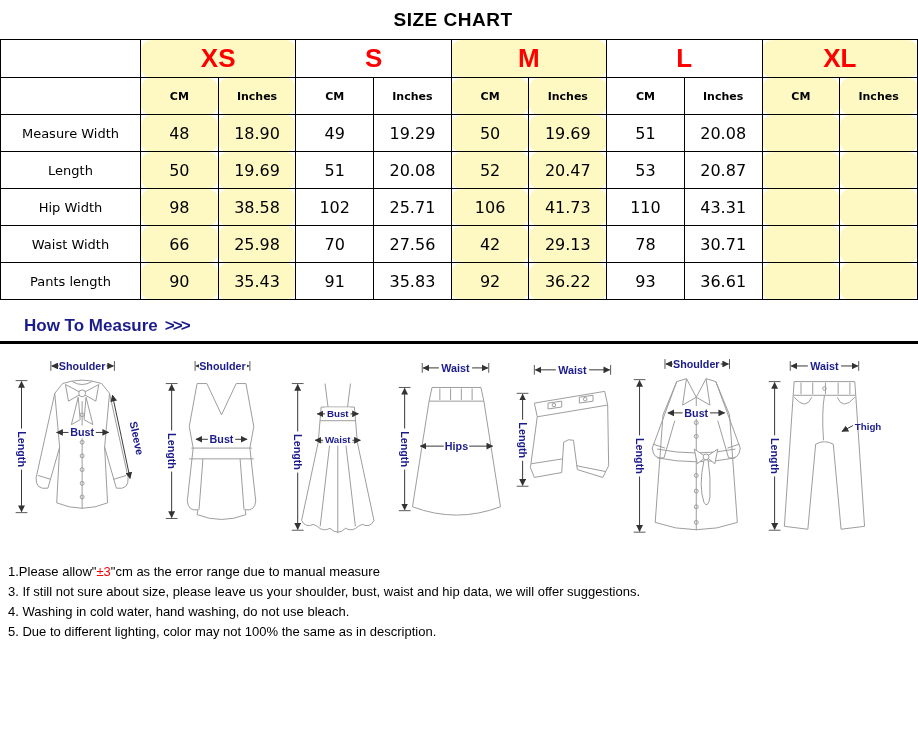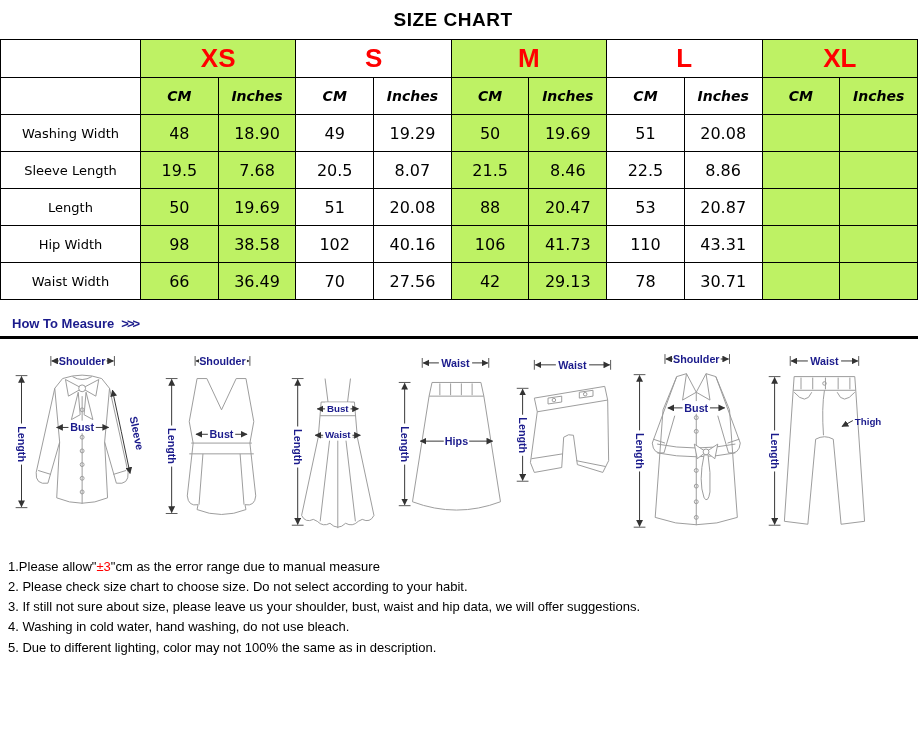--- a/index.html
+++ b/index.html
@@ -1,26 +1,26 @@
 <!DOCTYPE html>
 <html><head>
 <meta charset="utf-8">
 <style>
   html,body{margin:0;padding:0;background:#fff;}
   body{width:918px;height:751px;overflow:hidden;box-sizing:border-box;font-family:"Liberation Sans",sans-serif;}
   .title{ text-align:center;font-weight:bold;font-size:19px;color:#000;padding:9px 12px 8px 0;letter-spacing:0.5px;}
   table.size{border-collapse:collapse;width:918px;table-layout:fixed;}
   table.size td{border:1px solid #000;text-align:center;vertical-align:middle;padding:0;overflow:hidden;}
   td.size-h{color:#ff0000;font-weight:bold;font-size:26px;height:37px;font-family:"Liberation Sans",sans-serif;}
-  td.unit-h{font-weight:bold;font-size:14px;height:36px;font-family:"DejaVu Sans",sans-serif;font-style:italic;}
+  td.unit-h{font-weight:bold;font-size:11px;height:36px;font-family:"DejaVu Sans",sans-serif;}
   td.corner{background:#fff;}
   td.rowlabel{font-size:13px;height:36px;font-family:"DejaVu Sans",sans-serif;}
   td.val{font-size:16px;font-family:"DejaVu Sans",sans-serif;}
-  .shade{background:#bef264;}
-  .howto{color:#1b1b8c;font-weight:bold;font-size:13px;padding:16px 0 5px 12px;}
+  .shade{background:#fef9c3;border-radius:10px;}
+  .howto{color:#1b1b8c;font-weight:bold;font-size:17px;padding:16px 0 5px 24px;}
   .howto .arrows{margin-left:7px;letter-spacing:-2px;}
   .rule{height:3px;background:#000;width:918px;}
   .figures{display:flex;justify-content:space-between;align-items:flex-start;width:882px;margin-top:8px;}
   .figures svg{display:block;}
   .g{stroke:#9b9b9b;stroke-width:1;fill:none;}
   .gf{stroke:#9b9b9b;stroke-width:1;fill:#fff;}
   .arr{stroke:#333;stroke-width:1;fill:none;}
   .tick{stroke:#555;stroke-width:1;}
   .lblbg{fill:#fff;}
   text.lbl{font-family:"Liberation Sans",sans-serif;font-weight:bold;font-size:11px;fill:#1b1b8c;text-anchor:middle;}
@@ -68,81 +68,81 @@
         <td class="unit-h shade">CM</td>
         <td class="unit-h shade">Inches</td>
         <td class="unit-h">CM</td>
         <td class="unit-h">Inches</td>
         <td class="unit-h shade">CM</td>
         <td class="unit-h shade">Inches</td>
       </tr>
   </thead>
   <tbody>
       <tr>
-        <td class="rowlabel">Washing Width</td>
+        <td class="rowlabel">Measure Width</td>
         <td class="val shade">48</td>
         <td class="val shade">18.90</td>
         <td class="val">49</td>
         <td class="val">19.29</td>
         <td class="val shade">50</td>
         <td class="val shade">19.69</td>
         <td class="val">51</td>
         <td class="val">20.08</td>
         <td class="val shade"></td>
         <td class="val shade"></td>
       </tr>
       <tr>
-        <td class="rowlabel">Sleeve Length</td>
-        <td class="val shade">19.5</td>
-        <td class="val shade">7.68</td>
-        <td class="val">20.5</td>
-        <td class="val">8.07</td>
-        <td class="val shade">21.5</td>
-        <td class="val shade">8.46</td>
-        <td class="val">22.5</td>
-        <td class="val">8.86</td>
-        <td class="val shade"></td>
-        <td class="val shade"></td>
-      </tr>
-      <tr>
         <td class="rowlabel">Length</td>
         <td class="val shade">50</td>
         <td class="val shade">19.69</td>
         <td class="val">51</td>
         <td class="val">20.08</td>
-        <td class="val shade">88</td>
+        <td class="val shade">52</td>
         <td class="val shade">20.47</td>
         <td class="val">53</td>
         <td class="val">20.87</td>
         <td class="val shade"></td>
         <td class="val shade"></td>
       </tr>
       <tr>
         <td class="rowlabel">Hip Width</td>
         <td class="val shade">98</td>
         <td class="val shade">38.58</td>
         <td class="val">102</td>
-        <td class="val">40.16</td>
+        <td class="val">25.71</td>
         <td class="val shade">106</td>
         <td class="val shade">41.73</td>
         <td class="val">110</td>
         <td class="val">43.31</td>
         <td class="val shade"></td>
         <td class="val shade"></td>
       </tr>
       <tr>
         <td class="rowlabel">Waist Width</td>
         <td class="val shade">66</td>
-        <td class="val shade">36.49</td>
+        <td class="val shade">25.98</td>
         <td class="val">70</td>
         <td class="val">27.56</td>
         <td class="val shade">42</td>
         <td class="val shade">29.13</td>
         <td class="val">78</td>
         <td class="val">30.71</td>
+        <td class="val shade"></td>
+        <td class="val shade"></td>
+      </tr>
+      <tr>
+        <td class="rowlabel">Pants length</td>
+        <td class="val shade">90</td>
+        <td class="val shade">35.43</td>
+        <td class="val">91</td>
+        <td class="val">35.83</td>
+        <td class="val shade">92</td>
+        <td class="val shade">36.22</td>
+        <td class="val">93</td>
+        <td class="val">36.61</td>
         <td class="val shade"></td>
         <td class="val shade"></td>
       </tr>
     </tbody>
 </table>
 
 <div class="howto"><span>How To Measure</span><span class="arrows">&gt;&gt;&gt;</span></div>
 <div class="rule"></div>
 
 <div class="figures">
@@ -356,18 +356,17 @@
     <path class="g" d="M60,92 Q69,87 78,92"></path>
     <path class="arr" d="M98,73 L87,79" marker-end="url(#ah)"></path>
     <text class="lbl sm start" x="100" y="77">Thigh</text>
   </svg>
 
 </div>
 
 <div class="notes">
   <div><span>1.Please allow"</span><span class="red">±3</span><span>"cm as the error range due to manual measure</span></div>
   <div>
-      <div>2. Please check size chart to choose size. Do not select according to your habit.</div>
       <div>3. If still not sure about size, please leave us your shoulder, bust, waist and hip data, we will offer suggestions.</div>
       <div>4. Washing in cold water, hand washing, do not use bleach.</div>
       <div>5. Due to different lighting, color may not 100% the same as in description.</div>
     </div>
 </div>
 
 </body></html>

